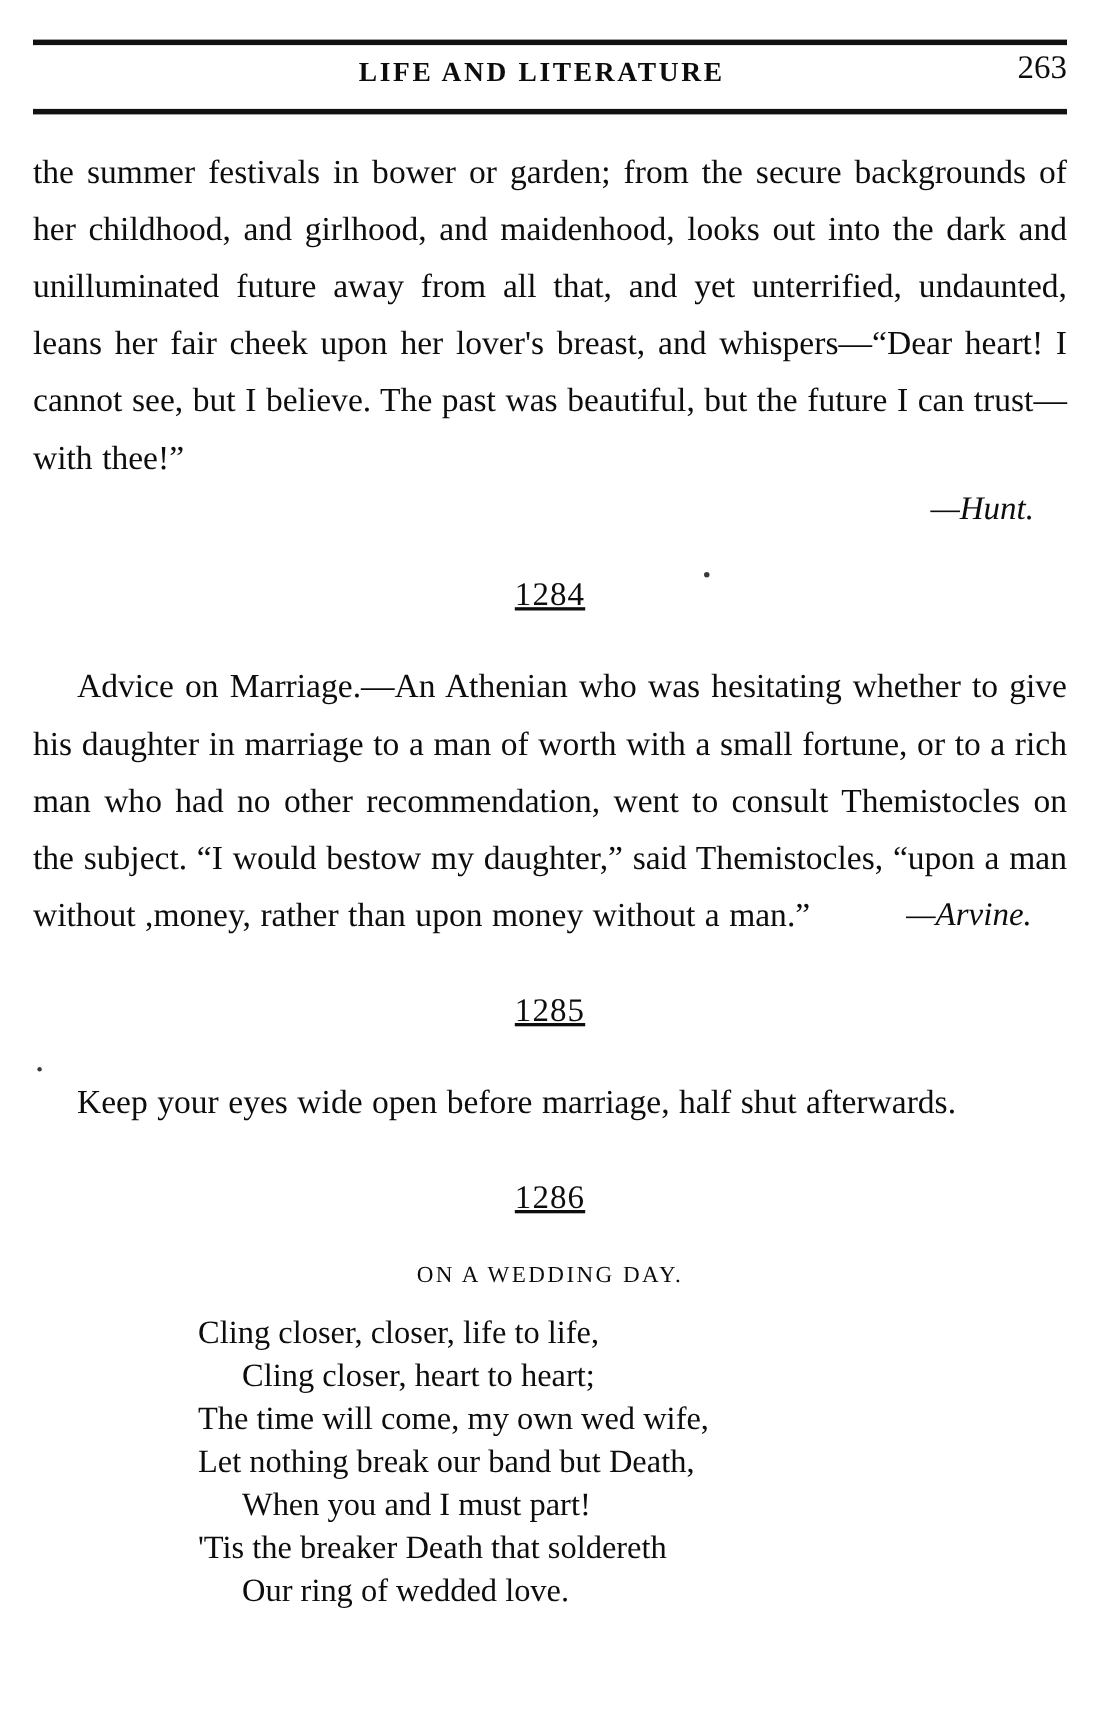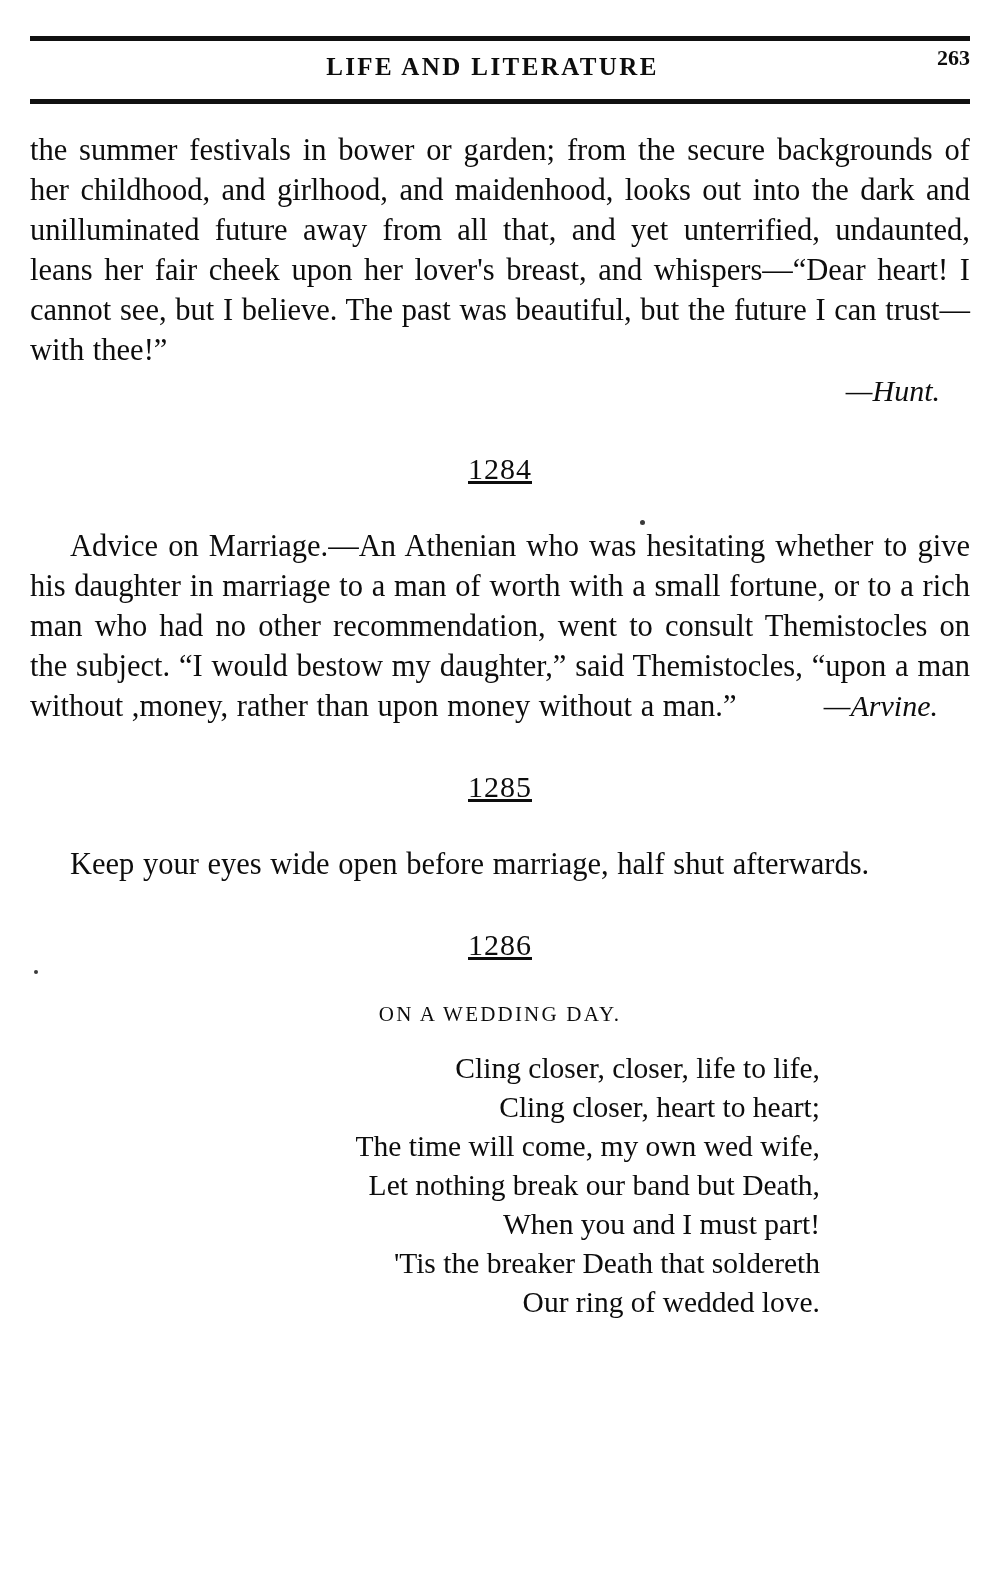--- a/index.html
+++ b/index.html
@@ -50,32 +50,32 @@
     font-size: 25px;
     letter-spacing: 2.4px;
     font-variant: small-caps;
     text-transform: uppercase;
     font-weight: 700;
   }
   .head-pageno {
     position: absolute;
     right: 0;
     top: 4px;
-    font-size: 22px;
-    font-weight: 700;
+    font-size: 30px;
+    font-weight: 400;
   }
 
   
   .body-area {
     width: 940px;
     margin-top: 26px;
   }
   p.para {
     font-size: 30.5px;
-    line-height: 40px;
+    line-height: 52px;
     text-align: justify;
     text-justify: inter-word;
     margin: 0 0 4px 0;
     word-spacing: 1px;
   }
   p.para.noindent { text-indent: 0; }
   p.para.indent { text-indent: 40px; }
 
   .attrib {
     text-align: right;
@@ -111,21 +111,21 @@
     text-transform: uppercase;
     margin: 18px 0 22px 0;
     font-variant: small-caps;
   }
   .poem {
     margin: 0 auto;
     width: 640px;
     font-size: 29.5px;
     line-height: 39px;
   }
-  .poem .line { white-space: pre; text-align: right; }
+  .poem .line { white-space: pre; }
   .poem .line.ind { padding-left: 40px; }
   .poem-attrib {
     text-align: right;
     font-style: italic;
     font-size: 30px;
     margin-top: 10px;
     padding-right: 30px;
   }
 
   .clearfix::after { content: ""; display: block; clear: both; }

